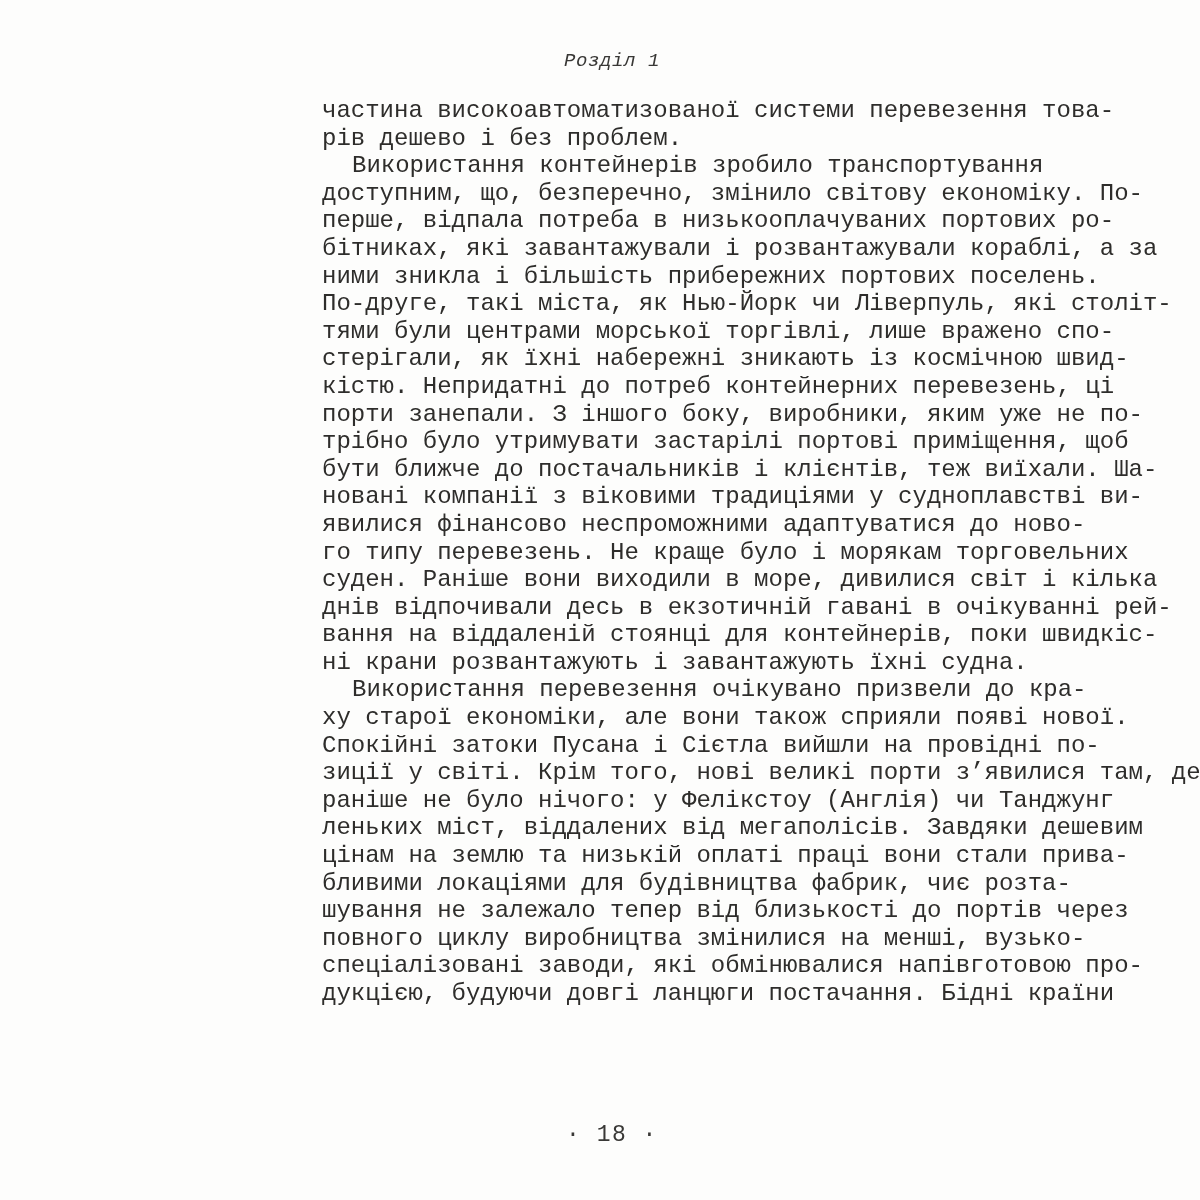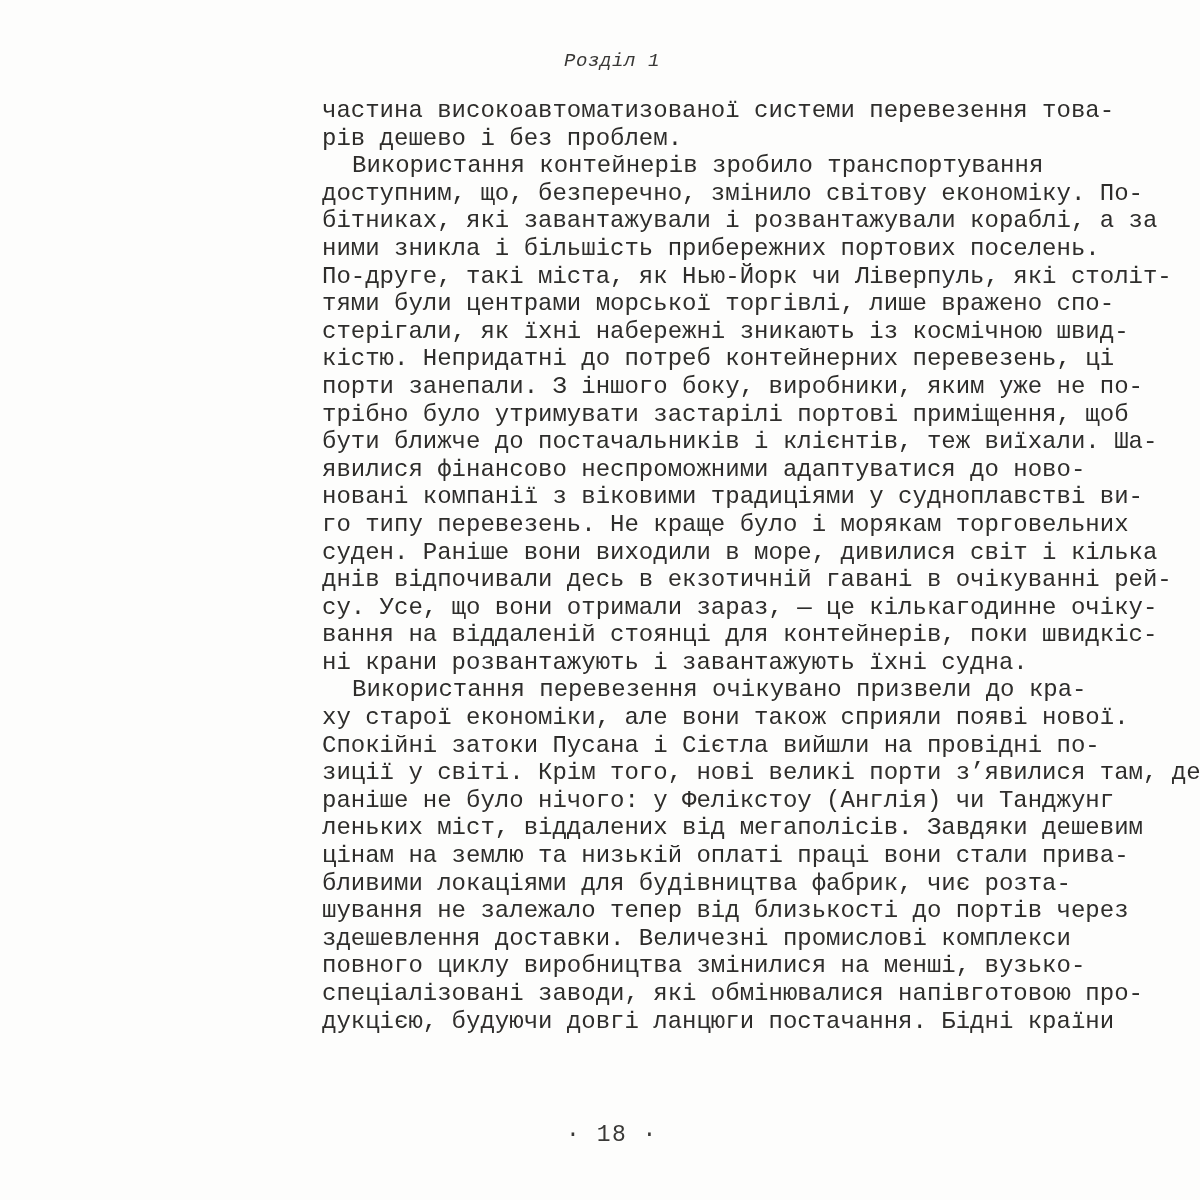--- a/index.html
+++ b/index.html
@@ -71,49 +71,48 @@
   <div class="running-header">Розділ 1</div>
 
   <div class="body-text">
       <div class="paragraph">
         <div class="line">частина високоавтоматизованої системи перевезення това-</div>
         <div class="line para-end">рів дешево і без проблем.</div>
       </div>
       <div class="paragraph">
         <div class="line indent">Використання контейнерів зробило транспортування</div>
         <div class="line">доступним, що, безперечно, змінило світову економіку. По-</div>
+        <div class="line">перше, відпала потреба в низькооплачуваних портових ро-</div>
         <div class="line">бітниках, які завантажували і розвантажували кораблі, а за</div>
         <div class="line">ними зникла і більшість прибережних портових поселень.</div>
         <div class="line">По-друге, такі міста, як Нью-Йорк чи Ліверпуль, які століт-</div>
         <div class="line">тями були центрами морської торгівлі, лише вражено спо-</div>
         <div class="line">стерігали, як їхні набережні зникають із космічною швид-</div>
         <div class="line">кістю. Непридатні до потреб контейнерних перевезень, ці</div>
         <div class="line">порти занепали. З іншого боку, виробники, яким уже не по-</div>
         <div class="line">трібно було утримувати застарілі портові приміщення, щоб</div>
         <div class="line">бути ближче до постачальників і клієнтів, теж виїхали. Ша-</div>
+        <div class="line">новані компанії з віковими традиціями у судноплавстві ви-</div>
         <div class="line">явилися фінансово неспроможними адаптуватися до ново-</div>
-        <div class="line">новані компанії з віковими традиціями у судноплавстві ви-</div>
         <div class="line">го типу перевезень. Не краще було і морякам торговельних</div>
         <div class="line">суден. Раніше вони виходили в море, дивилися світ і кілька</div>
         <div class="line">днів відпочивали десь в екзотичній гавані в очікуванні рей-</div>
-        <div class="line">су. Усе, що вони отримали зараз, — це кількагодинне очіку-</div>
         <div class="line">вання на віддаленій стоянці для контейнерів, поки швидкіс-</div>
         <div class="line para-end">ні крани розвантажують і завантажують їхні судна.</div>
       </div>
       <div class="paragraph">
         <div class="line indent">Використання перевезення очікувано призвели до кра-</div>
         <div class="line">ху старої економіки, але вони також сприяли появі нової.</div>
         <div class="line">Спокійні затоки Пусана і Сієтла вийшли на провідні по-</div>
         <div class="line">зиції у світі. Крім того, нові великі порти з’явилися там, де</div>
         <div class="line">раніше не було нічого: у Фелікстоу (Англія) чи Танджунг</div>
         <div class="line">леньких міст, віддалених від мегаполісів. Завдяки дешевим</div>
         <div class="line">цінам на землю та низькій оплаті праці вони стали прива-</div>
         <div class="line">бливими локаціями для будівництва фабрик, чиє розта-</div>
         <div class="line">шування не залежало тепер від близькості до портів через</div>
-        <div class="line">здешевлення доставки. Величезні промислові комплекси</div>
         <div class="line">повного циклу виробництва змінилися на менші, вузько-</div>
         <div class="line">спеціалізовані заводи, які обмінювалися напівготовою про-</div>
         <div class="line">дукцією, будуючи довгі ланцюги постачання. Бідні країни</div>
       </div>
     </div>
 
   <div class="page-number">· 18 ·</div>
 </div>
 
 </body></html>

